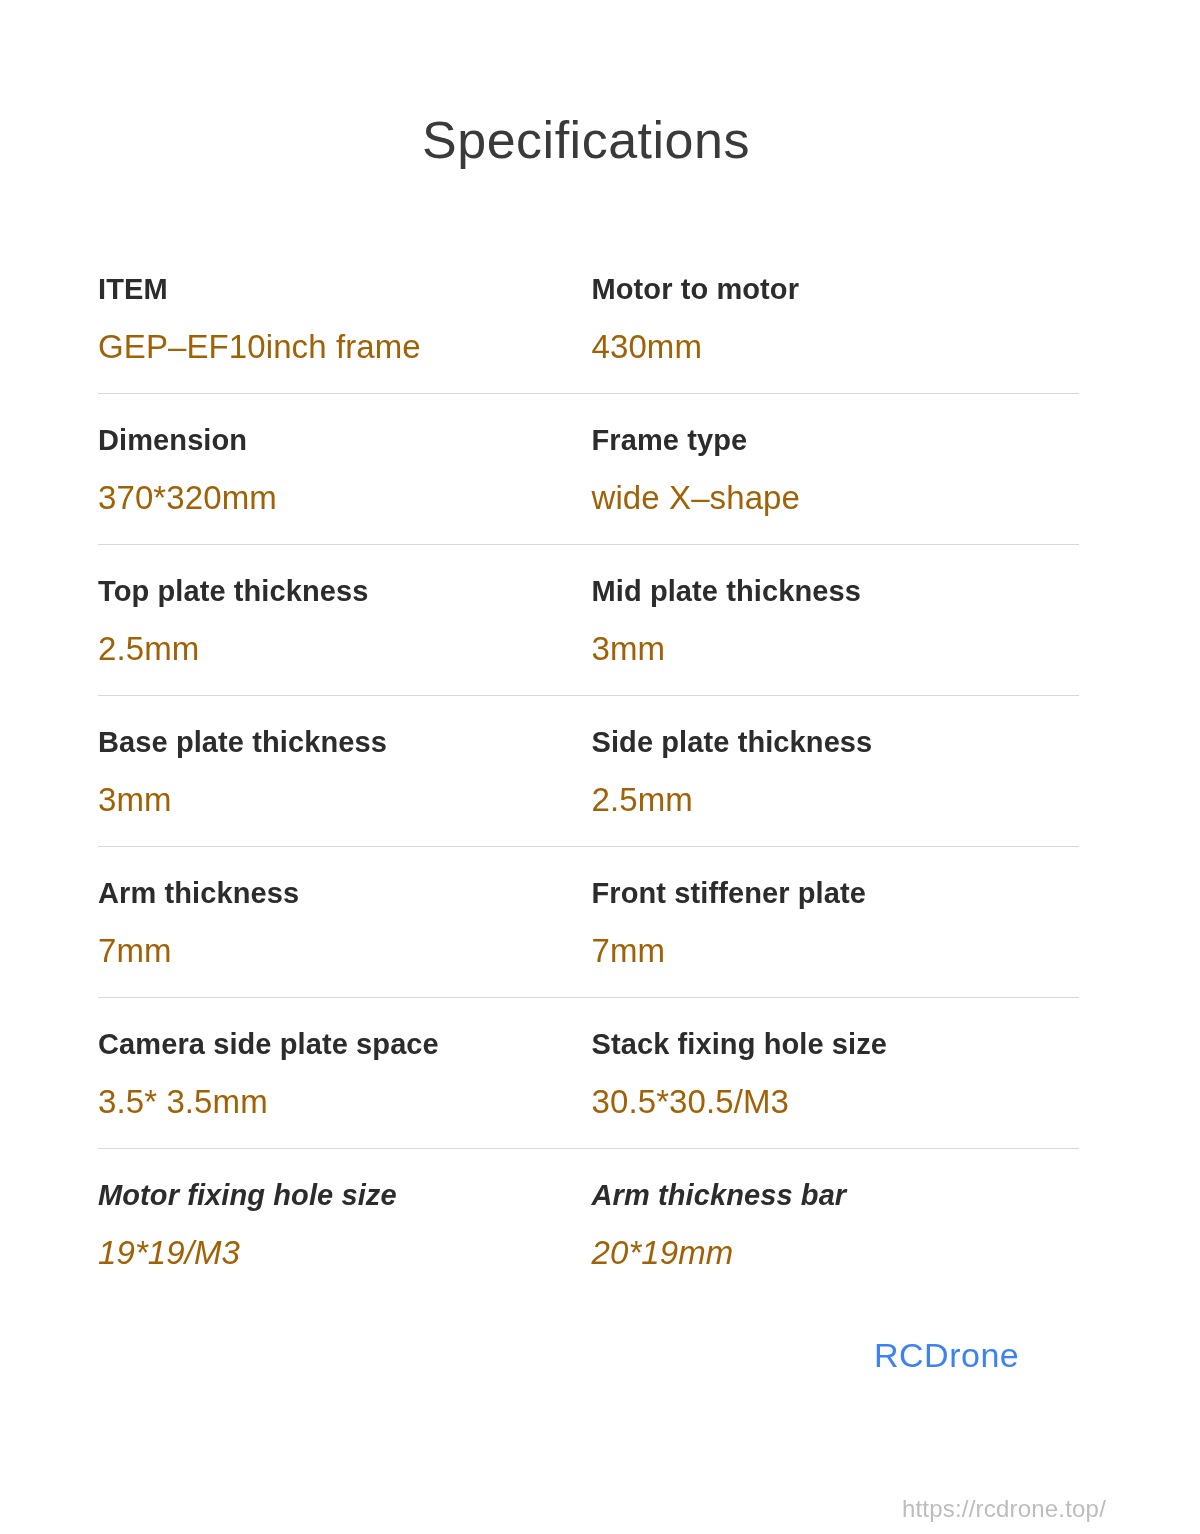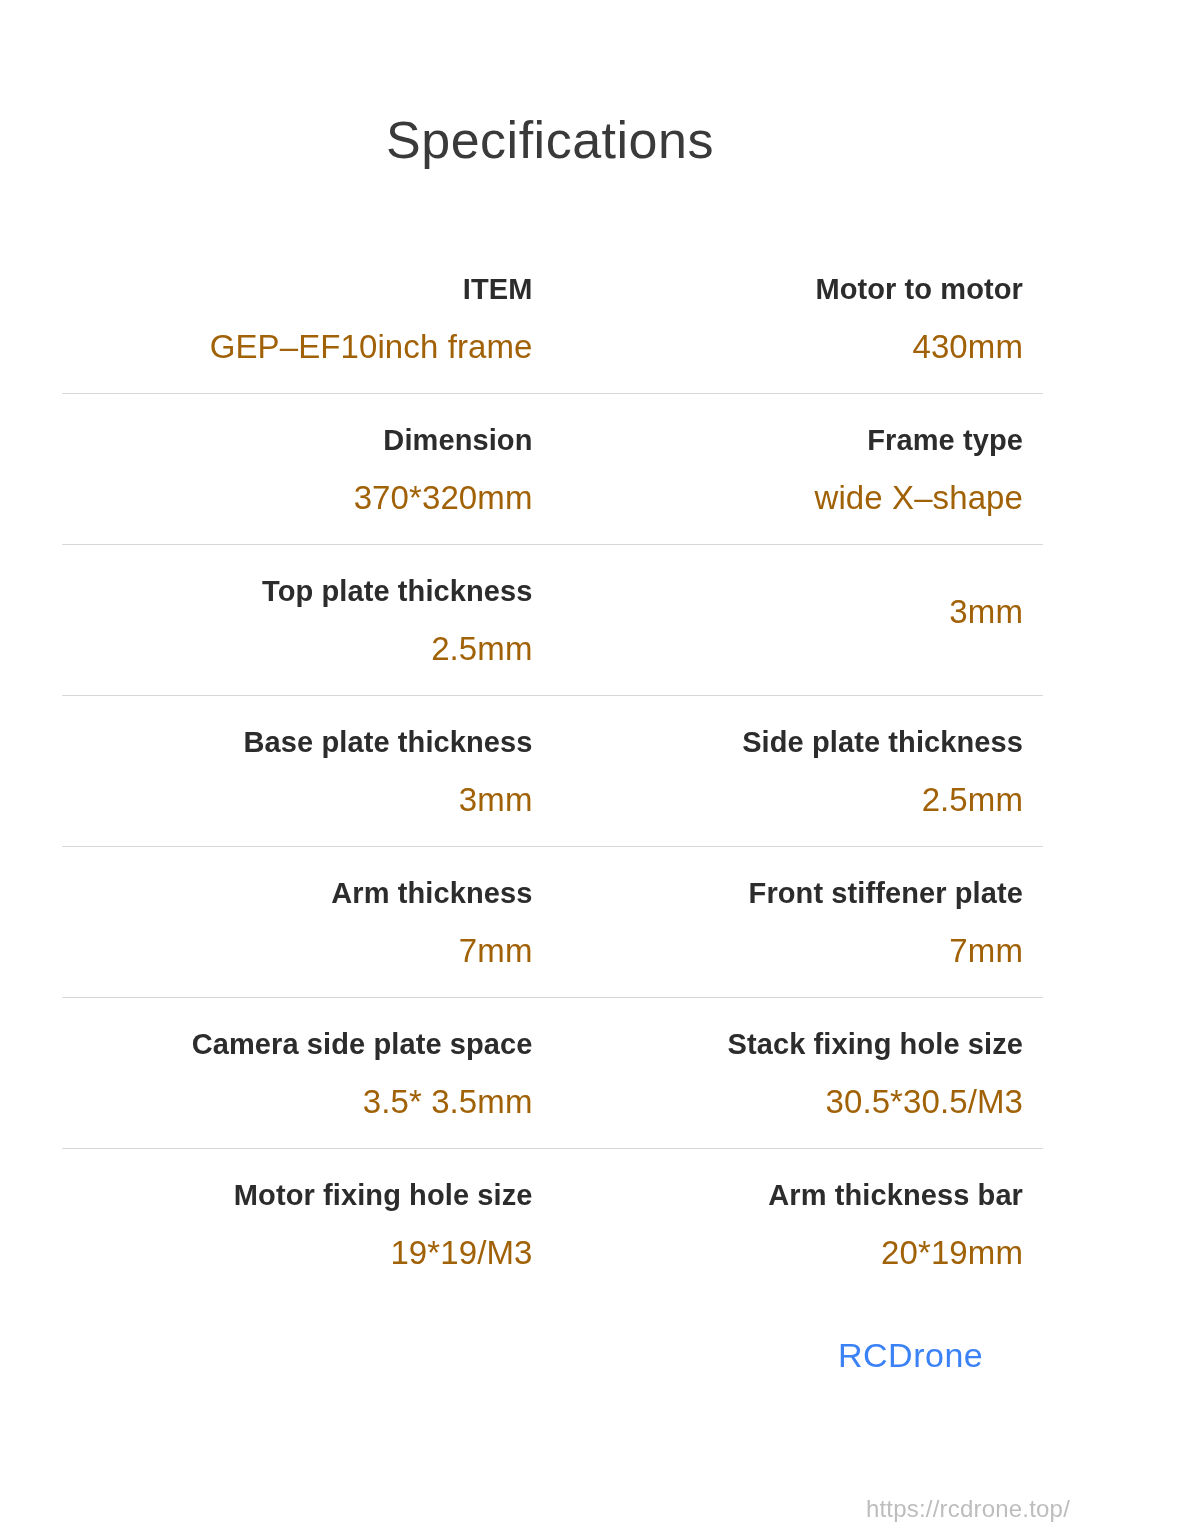--- a/index.html
+++ b/index.html
@@ -13,20 +13,21 @@
     font-family: "Liberation Sans", sans-serif;
     color: #2b2b2b;
     position: relative;
     overflow: hidden;
   }
   .page {
     position: relative;
     width: 1100px;
     height: 1534px;
     box-sizing: border-box;
+    margin-left: 36px;
   }
   .title {
     text-align: center;
     font-size: 52px;
     font-weight: 400;
     color: #3a3a3a;
     letter-spacing: 0.5px;
     padding-top: 112px;
     line-height: 1.1;
   }
@@ -36,27 +37,27 @@
   }
   .spec-row {
     display: flex;
     flex-direction: row;
     border-bottom: 1px solid #d8d8d8;
     padding-bottom: 24px;
     margin-bottom: 0;
   }
   .spec-row:last-child {
     border-bottom: none;
+    font-style: italic;
   }
   .spec-cell {
     flex: 0 0 50%;
     box-sizing: border-box;
     padding-top: 28px;
     padding-right: 20px;
-    text-align: right;
   }
   .spec-cell.right {
     padding-left: 3px;
   }
   .spec-label {
     font-size: 29px;
     font-weight: 700;
     color: #2c2c2c;
     line-height: 1.28;
     letter-spacing: 0.1px;
@@ -119,20 +120,21 @@
         <div class="spec-value">wide X–shape</div>
       </div>
     </div>
 
     <div class="spec-row">
       <div class="spec-cell">
         <div class="spec-label">Top plate thickness</div>
         <div class="spec-value">2.5mm</div>
       </div>
       <div class="spec-cell right">
+        <div class="spec-label">Mid plate thickness</div>
         <div class="spec-value">3mm</div>
       </div>
     </div>
 
     <div class="spec-row">
       <div class="spec-cell">
         <div class="spec-label">Base plate thickness</div>
         <div class="spec-value">3mm</div>
       </div>
       <div class="spec-cell right">

